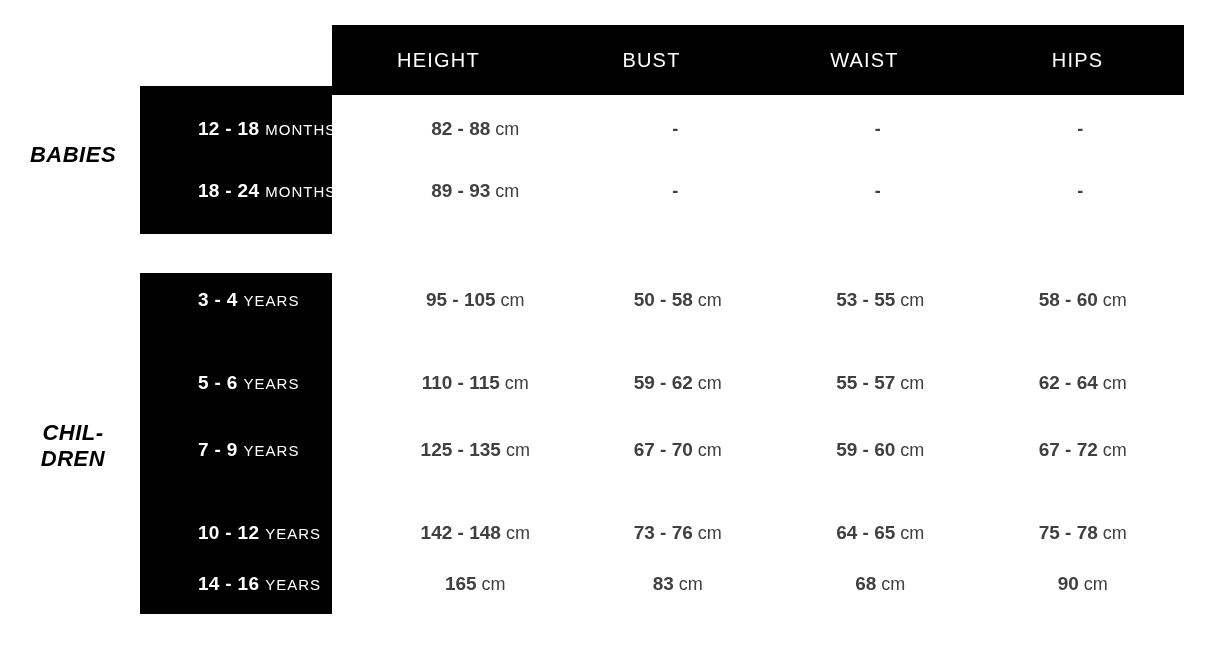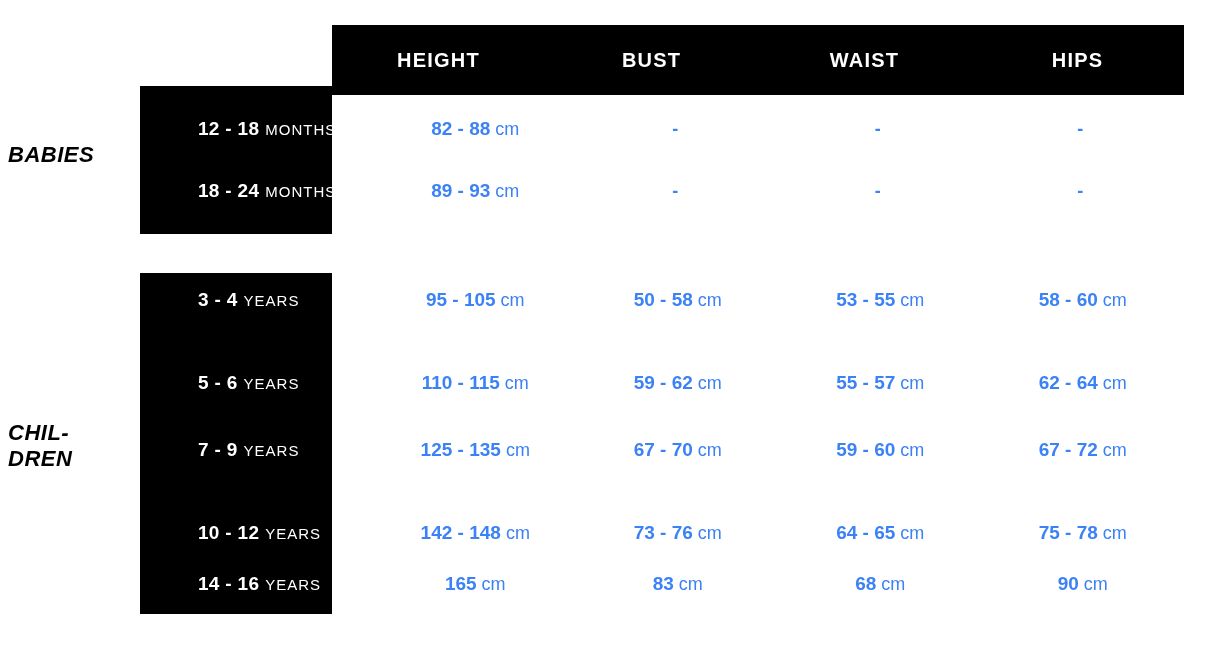--- a/index.html
+++ b/index.html
@@ -32,31 +32,32 @@
     background: #000000;
     display: flex;
     align-items: center;
   }
   .header-cell {
     flex: 1 1 0;
     text-align: center;
     color: #ffffff;
     font-size: 20px;
     letter-spacing: 1.2px;
-    font-weight: 700;
+    font-weight: 400;
   }
 
   
   .group-label {
     position: absolute;
     font-style: italic;
     font-weight: bold;
     font-size: 22px;
     letter-spacing: 0.5px;
     color: #000000;
+    text-align: center;
     line-height: 1.18;
   }
   #group-label-babies {
     left: 8px;
     top: 142px;
     width: 130px;
   }
   #group-label-children {
     left: 8px;
     top: 420px;
@@ -108,21 +109,21 @@
   }
   .size-unit {
     font-size: 15px;
     letter-spacing: 1px;
     margin-left: 6px;
   }
 
   .row .meas-cell {
     flex: 1 1 0;
     text-align: center;
-    color: #3b82f6;
+    color: #404040;
     white-space: nowrap;
   }
   .meas-val {
     font-weight: bold;
     font-size: 19px;
   }
   .meas-unit {
     font-size: 18px;
     font-weight: normal;
     margin-left: 5px;

